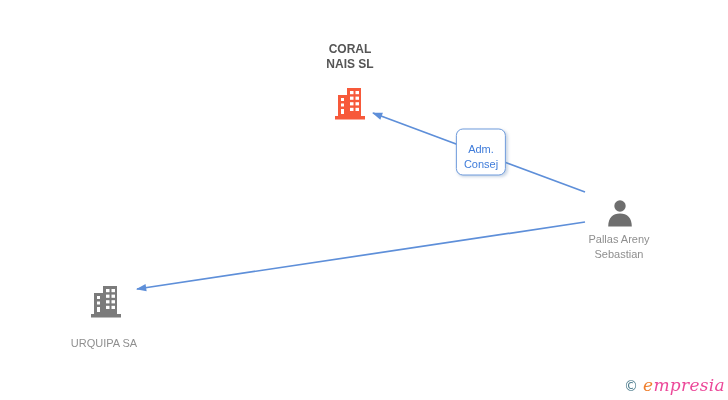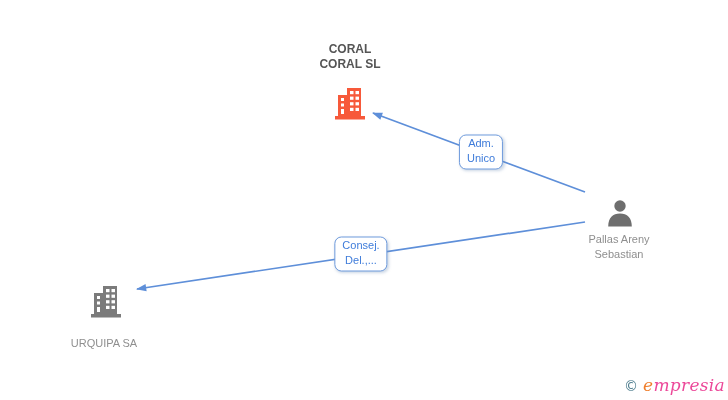--- a/index.html
+++ b/index.html
@@ -35,21 +35,21 @@
   }
   .node-name span, .company-title span{display:block;}
 
   
   .edge-label{
     position:absolute;
     transform:translate(-50%,-50%);
     background:#ffffff;
     border:1.5px solid #6f9bdc;
     border-radius:7px;
-    padding:0 7px 3px 7px;
+    padding:12px 7px 3px 7px;
     text-align:center;
     font-size:11px;
     line-height:15px;
     color:#3f7cda;
     white-space:nowrap;
     box-shadow:1.5px 1.5px 3px rgba(110,140,180,0.35);
   }
   .edge-label span{display:block;}
 
   
@@ -85,21 +85,21 @@
       <marker id="arrowhead" markerUnits="userSpaceOnUse" markerWidth="11" markerHeight="9" refX="9.6" refY="4" orient="auto">
         <path d="M0.4,0.3 L10.6,4 L0.4,7.7 Z" fill="#5e8fd9"></path>
       </marker>
     </defs>
     <line x1="585" y1="192" x2="373" y2="113" stroke="#5e8fd9" stroke-width="1.7" marker-end="url(#arrowhead)"></line>
     <line x1="585" y1="222" x2="137" y2="289" stroke="#5e8fd9" stroke-width="1.7" marker-end="url(#arrowhead)"></line>
   </svg>
 
   <div class="company-title" style="left:350px;top:42px;text-align:center;">
     <span>CORAL</span>
-    <span>CORAL SL</span>
+    <span>NAIS SL</span>
   </div>
   <svg class="abs" style="left:335px;top:86px;" width="30" height="34" viewBox="0 0 30 34">
     <g fill="#f7593a">
       <rect x="3" y="9" width="11" height="21"></rect>
       <rect x="12" y="2" width="14" height="28"></rect>
       <rect x="0" y="30" width="30" height="3.5"></rect>
     </g>
     <g fill="#ffffff">
       <rect x="6" y="12" width="3" height="3"></rect>
       <rect x="6" y="17.5" width="3" height="3"></rect>
@@ -145,25 +145,21 @@
       <path d="M15,15.5 C7.8,15.5 3.2,19.8 3.2,28.5 L26.8,28.5 C26.8,19.8 22.2,15.5 15,15.5 Z"></path>
     </g>
   </svg>
   <div class="node-name" style="left:619px;top:232px;">
     <span>Pallas Areny</span>
     <span>Sebastian</span>
   </div>
 
   <div class="edge-label" style="left:481px;top:152px;">
     <span>Adm.</span>
-    <span>Unico</span>
-  </div>
-  <div class="edge-label" style="left:361px;top:254px;">
-    <span>Consej.</span>
-    <span>Del.,...</span>
+    <span>Consej</span>
   </div>
 
   <div class="footer">
     <span class="copy">©</span>
     <span class="brand"><span class="brand-e">e</span><span class="brand-rest">mpresia</span></span>
   </div>
 
 </div>
 
 </body></html>

